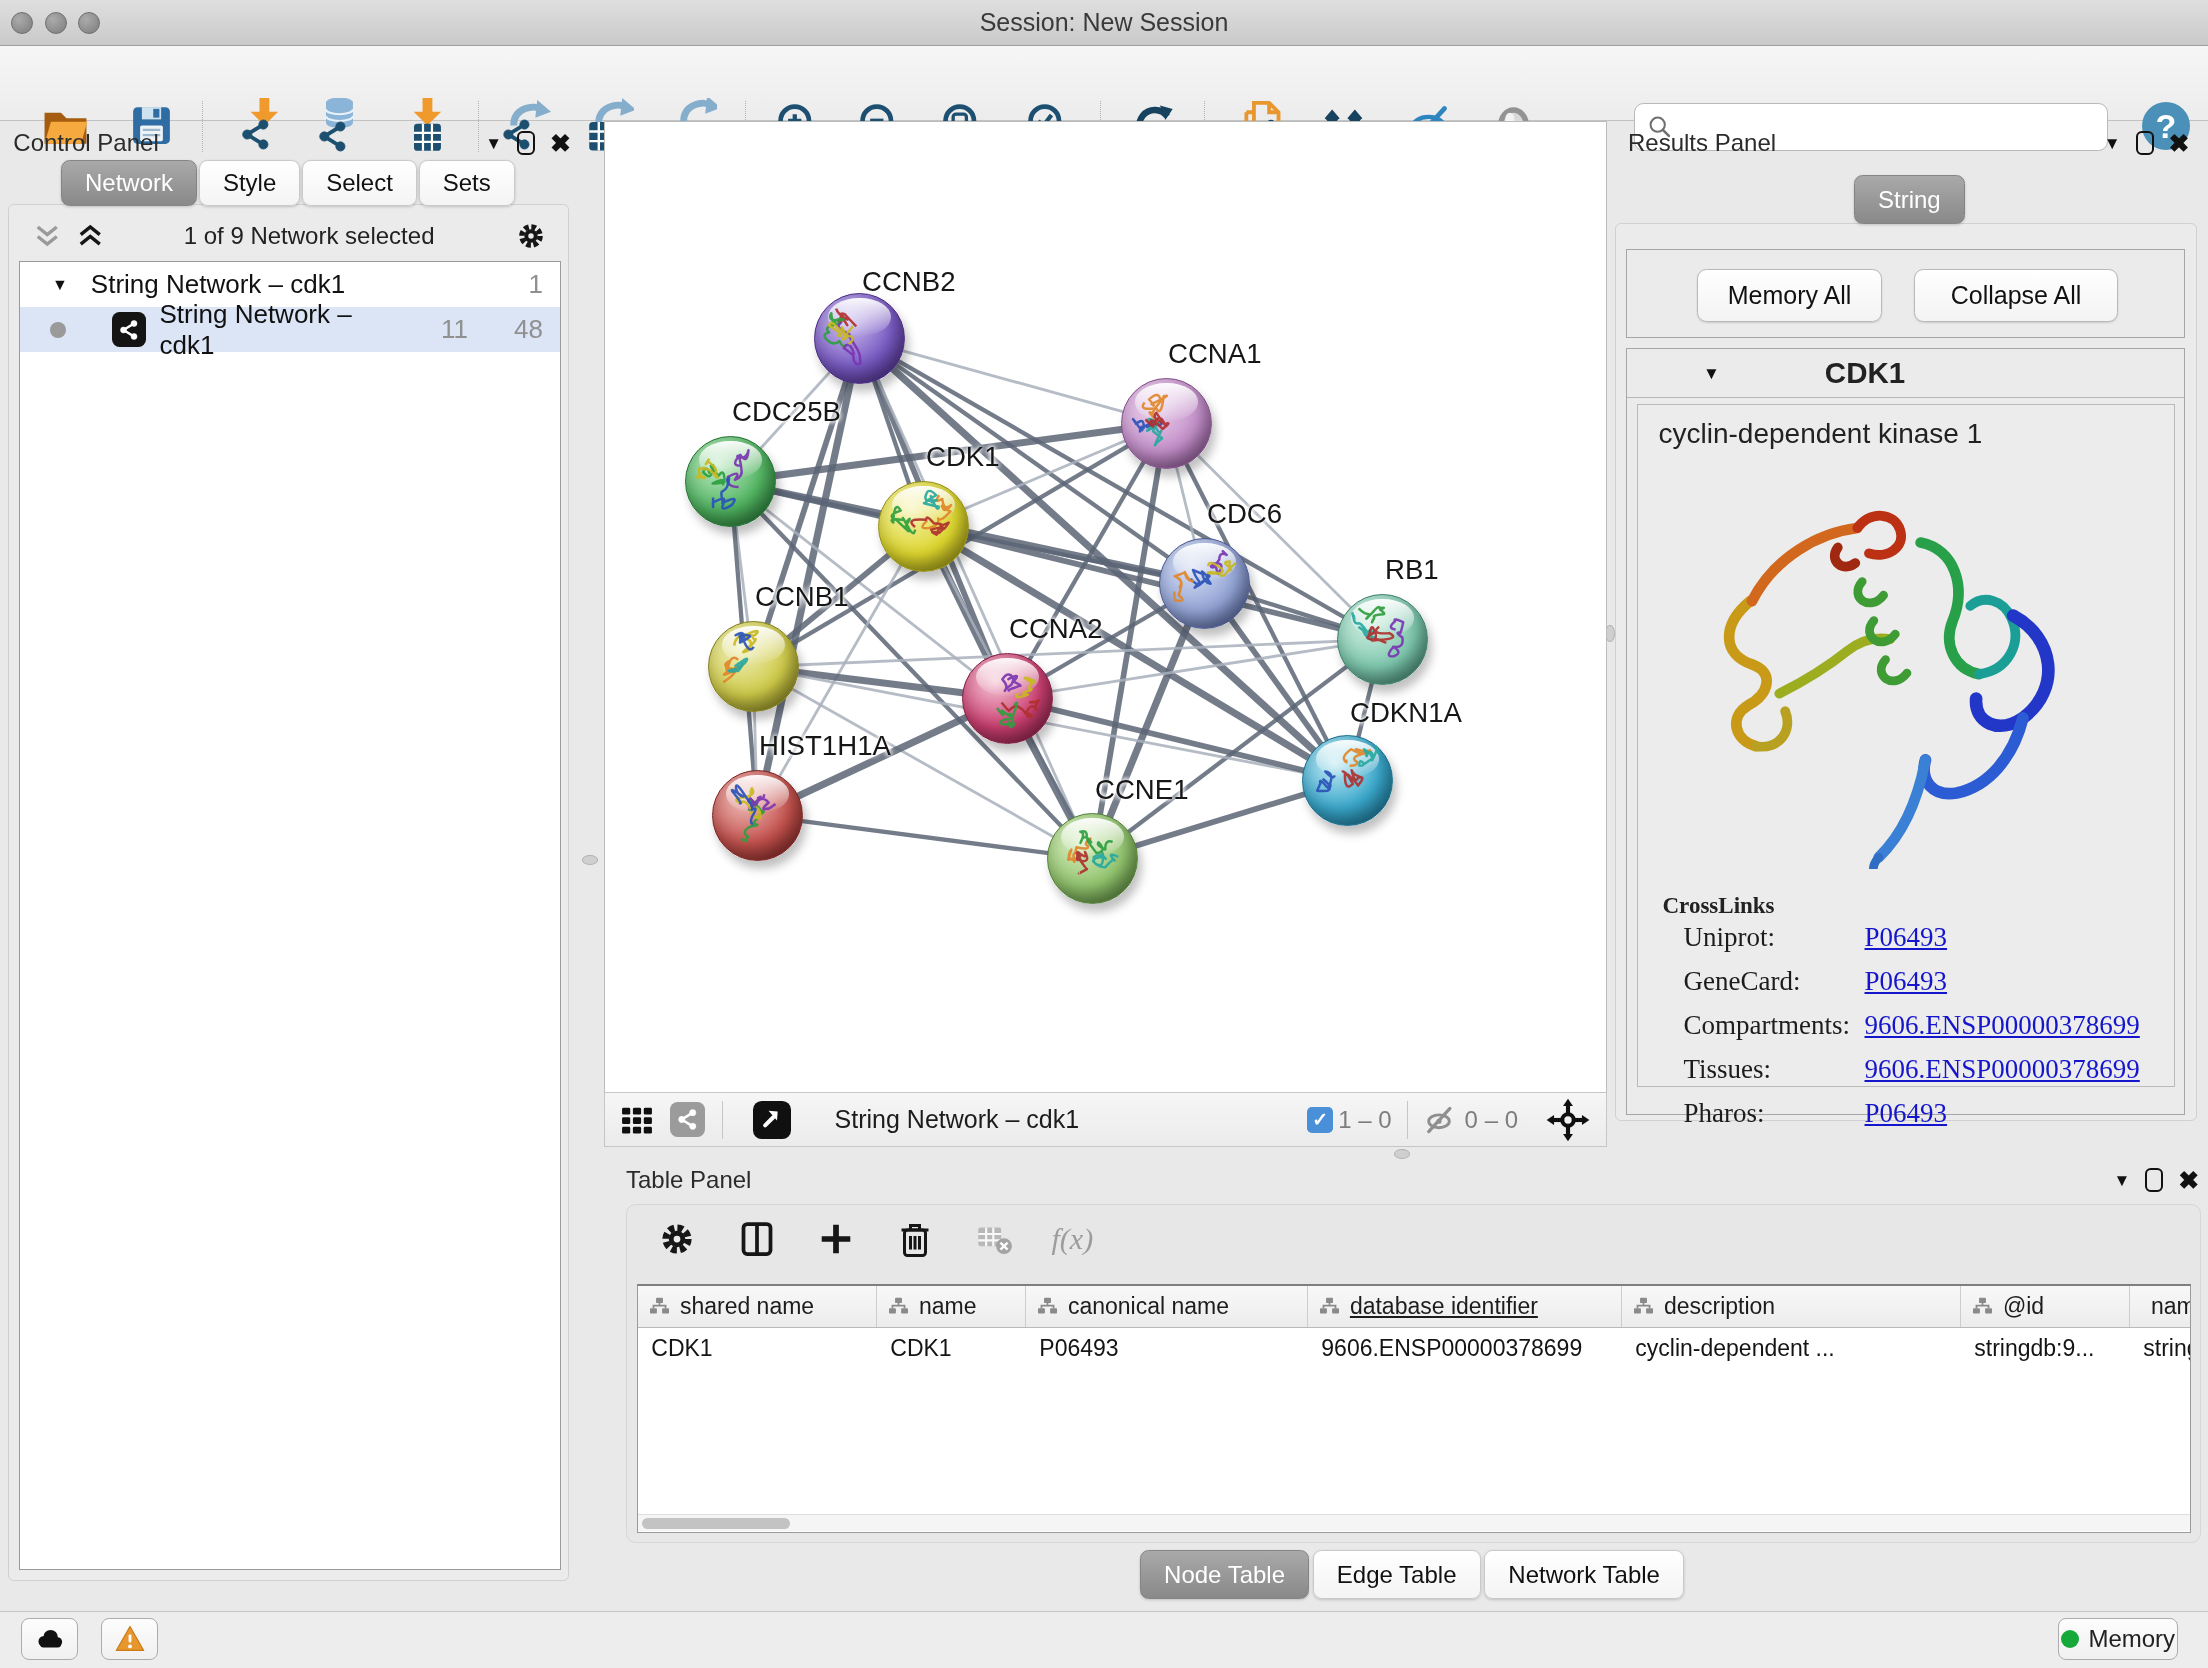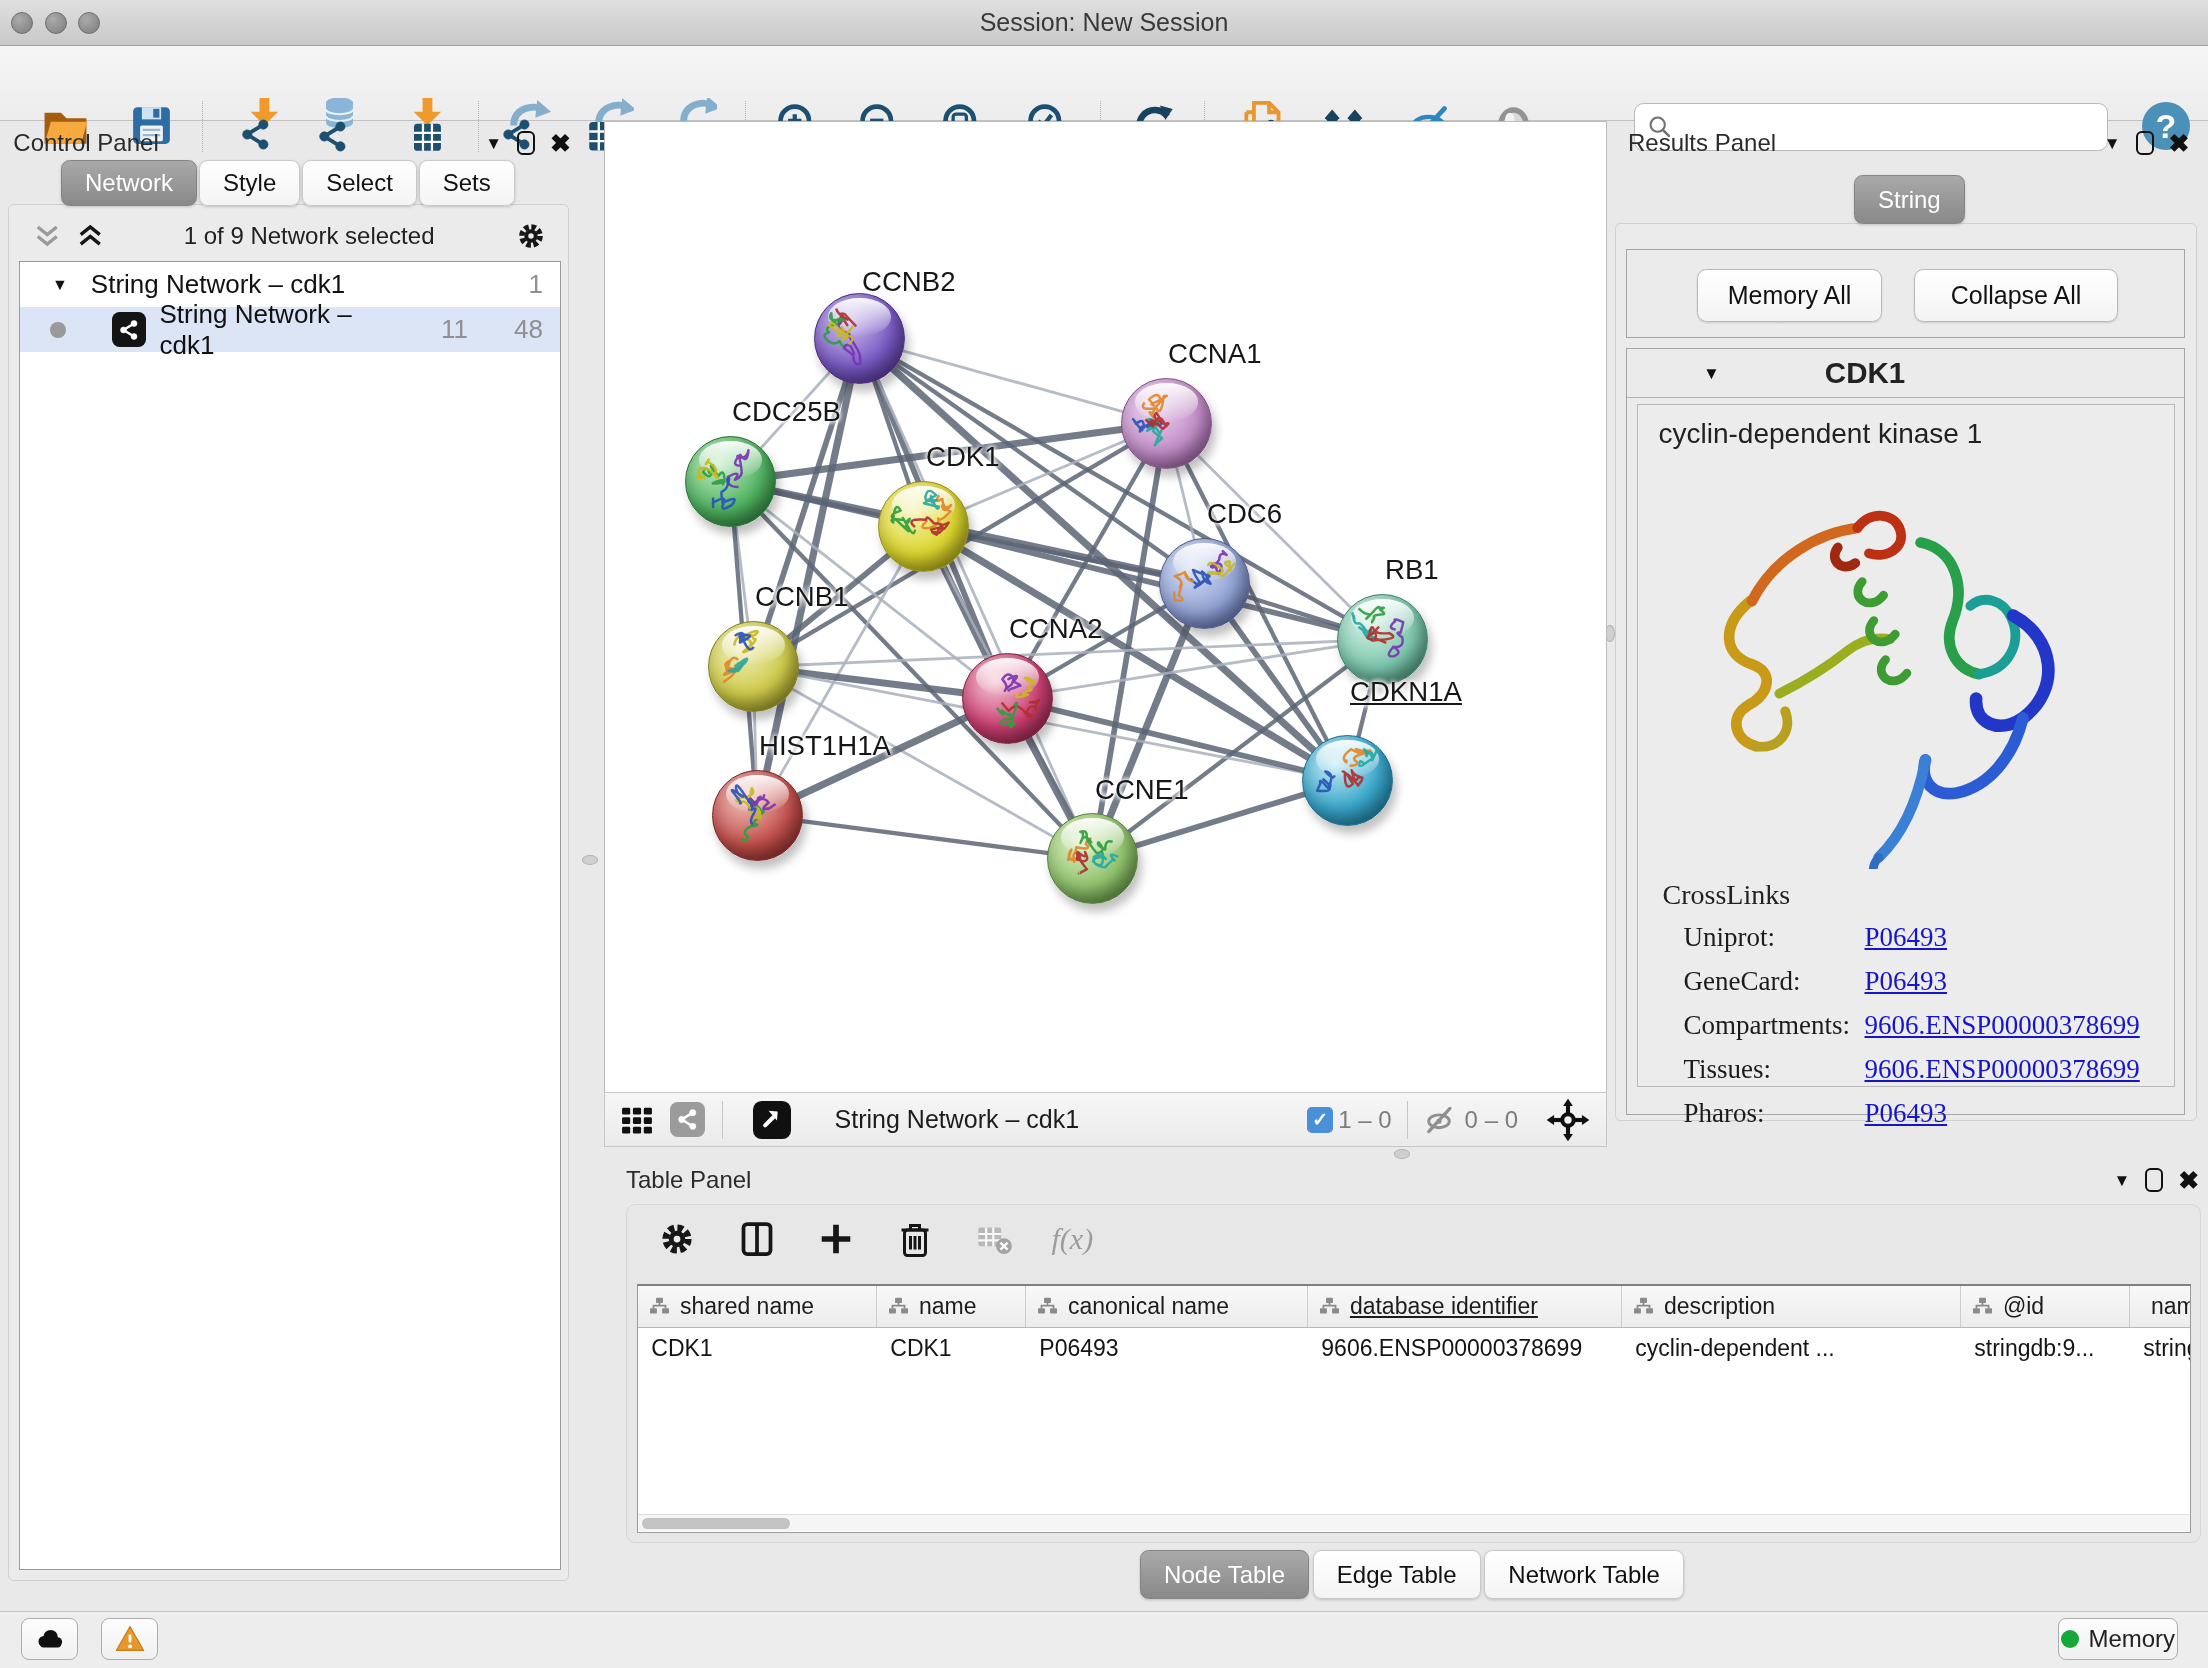--- a/index.html
+++ b/index.html
@@ -548,21 +548,21 @@
     </div>
     <div class="nlabel" style="left: 404px; top: 491px;">CCNA2</div>
     <div class="node" style="left: 697px; top: 613px; background: radial-gradient(circle at 36% 30%, rgb(200, 236, 244) 0%, rgb(58, 168, 204) 55%, rgb(21, 106, 136) 97%); border: 1px solid rgb(21, 106, 136);">
       <svg width="91" height="91" viewBox="0 0 96 96">
         <path d="M33.5 41.6 Q31.8 46.8 23.4 37.4 Q32.8 38.7 28.7 49.5 Q30.1 57.0 25.1 53.7 Q16.4 42.9 18.3 50.4 Q19.2 47.6 15.0 57.6 Q13.6 58.4 26.0 57.7 Q32.4 54.3 20.7 45.2" fill="none" stroke="#2a52b8" stroke-width="2.6" stroke-opacity="0.92" stroke-linejoin="round"></path>
         <path d="M49.2 31.4 Q57.8 31.5 57.3 27.6 Q47.4 22.2 66.6 18.0 Q77.4 12.9 61.7 17.0 Q73.6 18.0 55.8 14.0 Q65.7 22.0 50.7 14.0 Q40.0 21.9 44.3 26.4 Q46.9 29.6 45.4 24.9" fill="none" stroke="#e0872a" stroke-width="2.6" stroke-opacity="0.92" stroke-linejoin="round"></path>
         <path d="M59.6 32.4 Q58.8 22.7 64.5 29.5 Q56.4 35.4 73.5 23.5 Q74.0 12.5 66.6 20.6 Q69.4 23.3 64.4 14.0 Q72.1 18.6 72.9 22.6 Q71.2 31.4 78.2 14.0 Q74.7 5.5 80.0 18.9" fill="none" stroke="#28a8a0" stroke-width="2.6" stroke-opacity="0.92" stroke-linejoin="round"></path>
         <path d="M41.1 38.0 Q44.3 35.2 52.6 50.6 Q43.9 59.4 44.2 39.5 Q44.9 39.8 47.8 41.1 Q57.4 50.3 57.9 52.3 Q67.2 41.5 58.0 44.0 Q54.9 51.9 51.3 36.2 Q52.1 41.0 63.6 44.6" fill="none" stroke="#b03030" stroke-width="2.6" stroke-opacity="0.92" stroke-linejoin="round"></path>
       </svg>
     </div>
-    <div class="nlabel" style="left: 745px; top: 554px; text-decoration: underline;">CDKN1A</div>
+    <div class="nlabel" style="left: 745px; top: 575px;">CDKN1A</div>
     <div class="node" style="left: 107px; top: 648px; background: radial-gradient(circle at 36% 30%, rgb(240, 196, 192) 0%, rgb(196, 82, 78) 55%, rgb(122, 32, 30) 97%); border: 1px solid rgb(122, 32, 30);">
       <svg width="91" height="91" viewBox="0 0 96 96">
         <path d="M37.4 41.9 Q45.2 33.0 39.7 32.4 Q37.1 24.5 52.7 44.2 Q56.5 37.6 42.0 55.7 Q52.3 57.0 39.9 58.5 Q28.7 64.0 37.4 69.9 Q35.2 68.3 35.5 74.0 Q24.7 70.5 36.2 74.0" fill="none" stroke="#2f9e3f" stroke-width="2.6" stroke-opacity="0.92" stroke-linejoin="round"></path>
         <path d="M54.0 24.6 Q53.8 31.6 47.5 28.6 Q55.9 22.9 38.4 38.9 Q49.3 39.9 39.4 28.8 Q33.3 33.6 45.8 34.9 Q50.6 24.4 58.7 33.2 Q48.2 42.5 57.5 39.6 Q56.7 41.6 66.0 34.8" fill="none" stroke="#7a35b2" stroke-width="2.6" stroke-opacity="0.92" stroke-linejoin="round"></path>
         <path d="M40.7 24.8 Q38.4 24.3 41.0 18.1 Q46.6 26.4 29.6 28.1 Q19.5 30.3 29.6 33.7 Q33.3 28.1 41.0 42.5 Q38.3 46.2 46.9 49.6 Q52.1 38.0 43.0 38.9 Q51.5 39.1 49.4 51.0" fill="none" stroke="#c8b822" stroke-width="2.6" stroke-opacity="0.92" stroke-linejoin="round"></path>
         <path d="M27.7 33.6 Q32.7 36.6 21.4 22.6 Q15.8 15.9 31.8 27.0 Q25.9 25.5 24.3 18.6 Q23.1 8.5 35.8 29.1 Q43.4 38.4 40.6 41.1 Q48.8 35.8 41.2 48.1 Q38.6 54.9 41.9 56.4" fill="none" stroke="#2a52b8" stroke-width="2.6" stroke-opacity="0.92" stroke-linejoin="round"></path>
       </svg>
     </div>
     <div class="nlabel" style="left: 154px; top: 608px;">HIST1H1A</div>
     <div class="node" style="left: 442px; top: 691px; background: radial-gradient(circle at 36% 30%, rgb(221, 240, 200) 0%, rgb(146, 196, 110) 55%, rgb(78, 124, 52) 97%); border: 1px solid rgb(78, 124, 52);">
@@ -638,21 +638,21 @@
         <path d="M90,210 q40,-20 70,-44 q20,-16 44,-12" stroke="#9cae20" stroke-width="10"></path>
         <path d="M175,95 c-14,16 8,32 22,14 m-10,26 c-14,16 8,32 22,14 m-10,26 c-14,16 8,32 22,14" stroke="#3f9c35" stroke-width="9"></path>
         <path d="M235,55 C270,62 282,100 268,135 C258,160 270,185 295,190" stroke="#28a04a" stroke-width="11"></path>
         <path d="M295,190 C325,186 340,158 328,132 C320,114 300,108 286,120" stroke="#1a9e96" stroke-width="10"></path>
         <path d="M330,130 C372,152 380,205 340,235 C315,252 290,240 292,215" stroke="#2236c8" stroke-width="13"></path>
         <path d="M340,235 C330,275 305,305 272,312 C248,316 234,300 240,278" stroke="#2c5cd4" stroke-width="12"></path>
         <path d="M240,278 C232,320 216,355 192,378" stroke="#3a80d4" stroke-width="11"></path>
         <path d="M192,378 c-16,18 6,34 20,18" stroke="#2f6ec4" stroke-width="9"></path>
       </g>
     </svg>
-    <div class="serif" style="position:absolute;left:25px;top:474px;font-size:28px;font-weight:normal">CrossLinks</div>
+    <div class="serif" style="position:absolute;left:25px;top:488px;font-size:23px;font-weight:bold">CrossLinks</div>
     <div id="crosslinks" class="serif" style="position:absolute;left:46px;top:510px;width:476px">
         <div class="cl-row">
           <span class="cl-label">Uniprot:</span>
           <span class="link">P06493</span>
         </div>
         <div class="cl-row">
           <span class="cl-label">GeneCard:</span>
           <span class="link">P06493</span>
         </div>
         <div class="cl-row">

